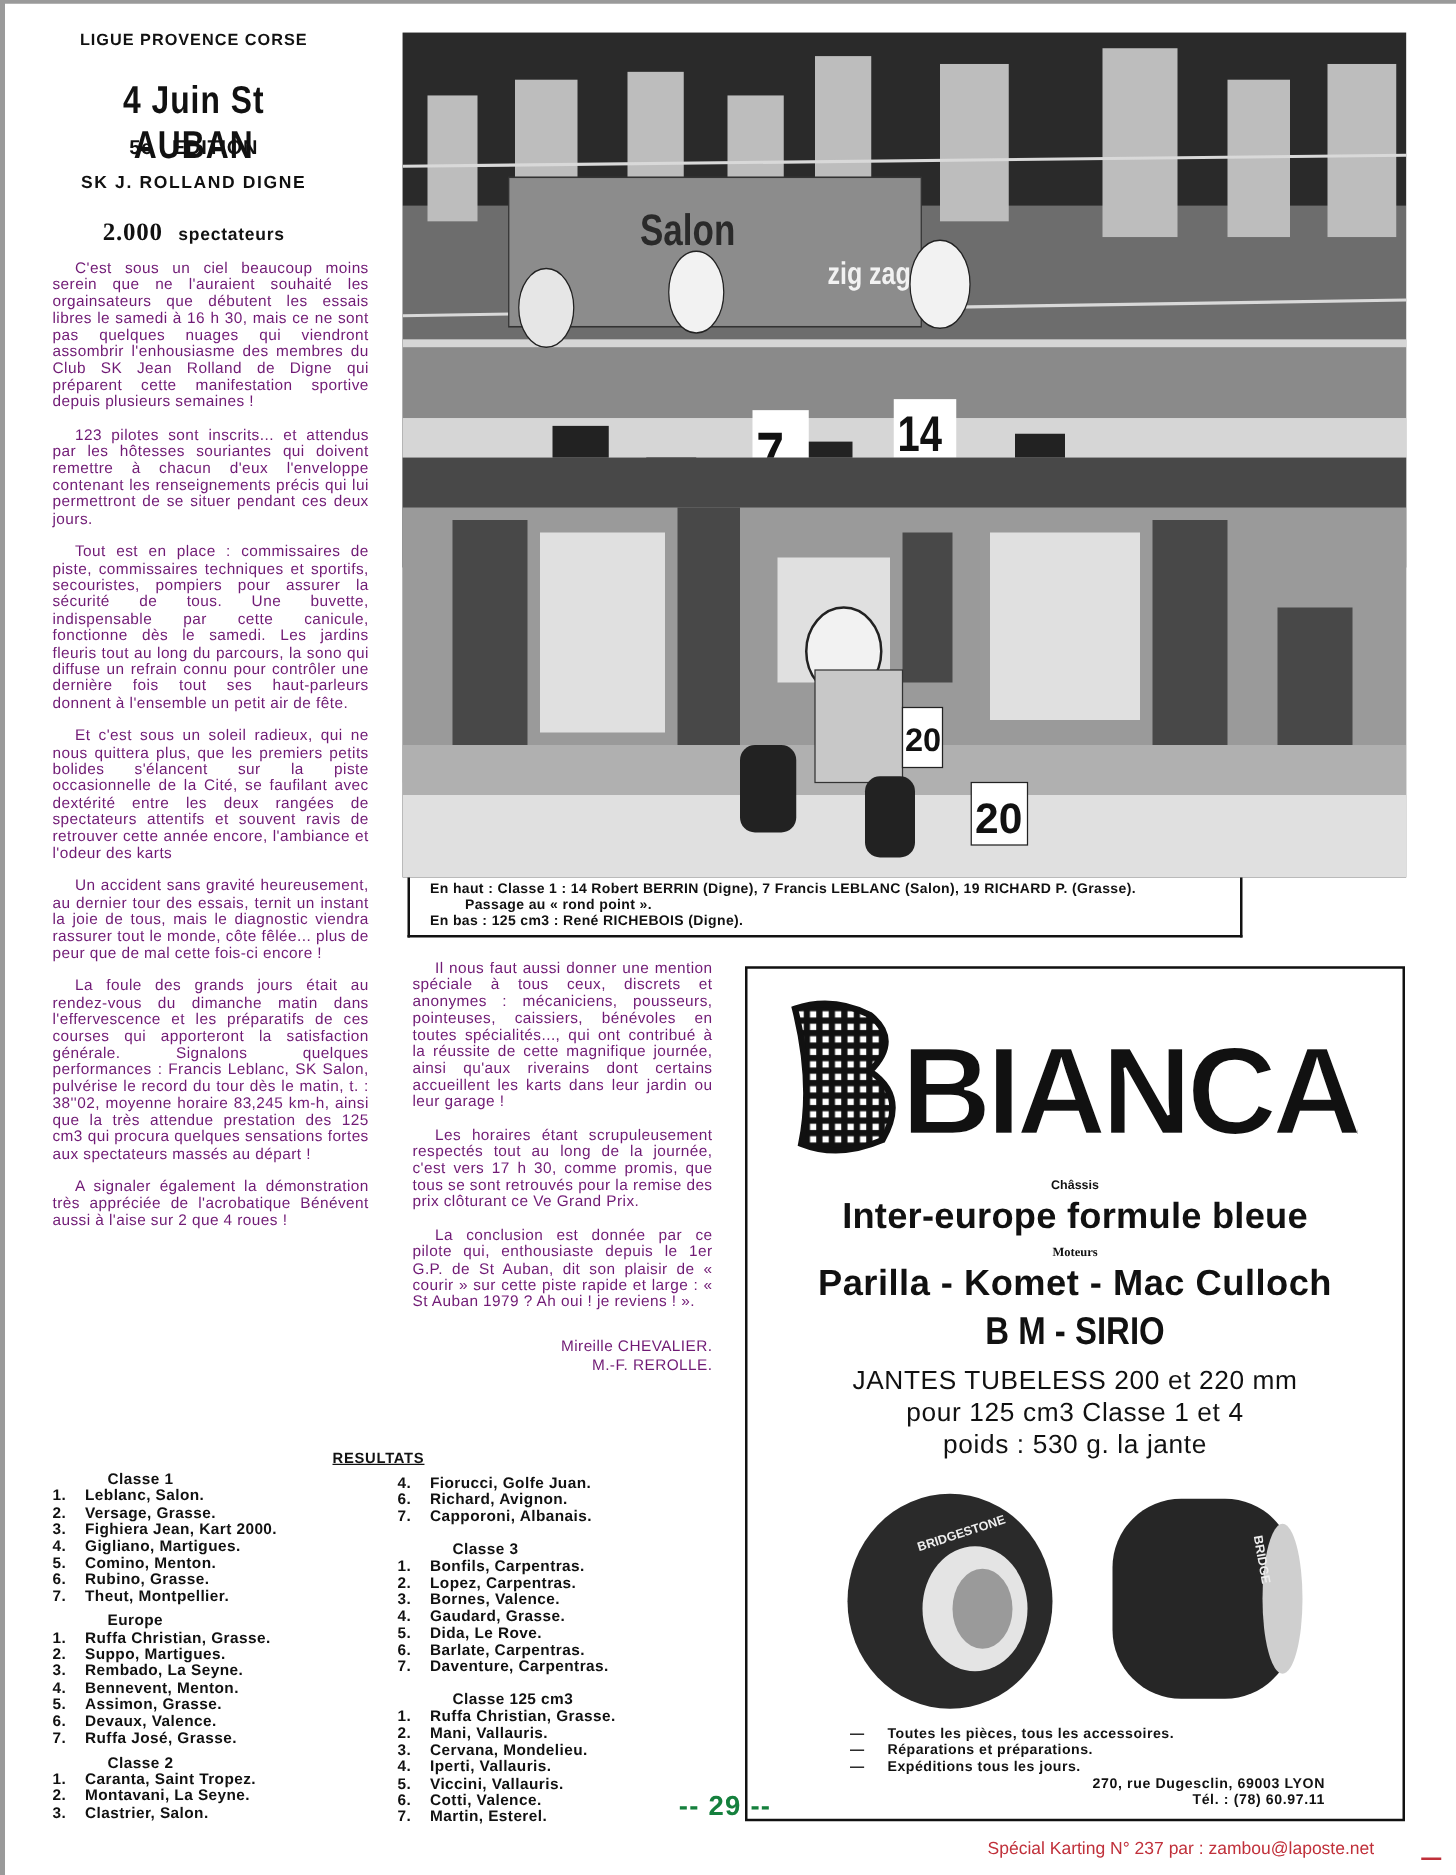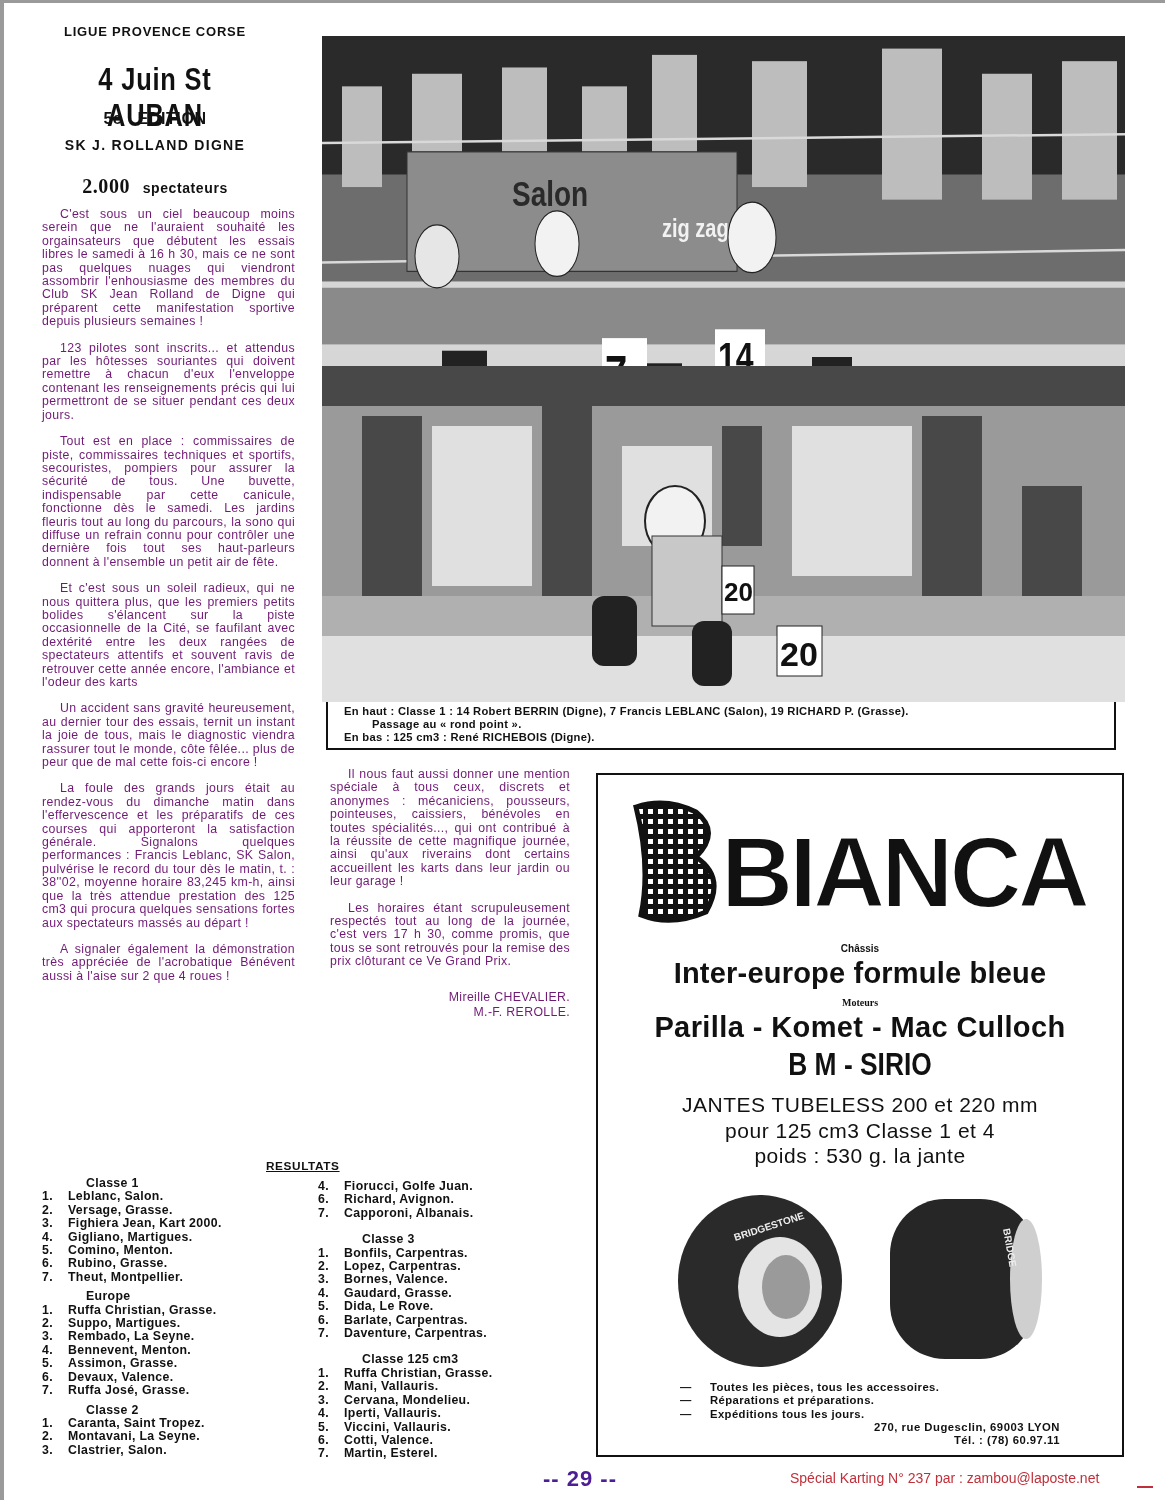--- a/index.html
+++ b/index.html
@@ -24,26 +24,26 @@
   
   .col { font-size:12.3px; line-height:13.4px; text-align:justify; font-weight:normal; color:#701a75; letter-spacing:0.35px; }
   .col p { margin:0 0 13px 0; text-indent:18px; }
   .col1 { left:42px; top:208px; width:253px; }
   .col2 { left:330px; top:768px; width:240px; }
   .sig { text-align:right; margin:0; }
   .sig div { margin-top:2px; }
 
   
   .photo { background:#777; overflow:hidden; }
-  .photo-top { left:322px; top:36px; width:803px; height:428px; }
+  .photo-top { left:322px; top:26px; width:803px; height:428px; }
   .photo-bottom { left:322px; top:366px; width:803px; height:336px; }
   .photo svg { display:block; width:100%; height:100%; }
 
   
-  .caption { left:326px; top:702px; width:790px; height:48px; border:2px solid #111; border-top:none; box-sizing:border-box;
+  .caption { left:326px; top:702px; width:668px; height:48px; border:2px solid #111; border-top:none; box-sizing:border-box;
     padding:3px 0 0 16px; font-size:11.2px; font-weight:bold; line-height:13px; letter-spacing:0.3px; }
   .caption .indent { padding-left:28px; }
 
   
   .res-title { left:266px; top:1159px; font-size:11.8px; font-weight:bold; letter-spacing:0.6px;text-decoration:underline; }
   .res-group { font-size:12.3px; line-height:13.4px; font-weight:bold; letter-spacing:0.35px; }
   .res-group .gt { padding-left:44px; font-weight:bold; }
   .res-group .row { display:flex; }
   .res-group .num { width:26px; text-align:left; }
   .res-a { left:42px; top:1177px; }
@@ -60,21 +60,21 @@
   .ad-brand3 { top:272px; font-size:31px; font-family:"Liberation Sans Narrow","Liberation Sans",sans-serif; transform:scaleX(0.85); }
   .ad-light { font-weight:normal; font-size:21px; letter-spacing:0.5px; }
   .ad-l1 { top:318px; } .ad-l2 { top:344px; } .ad-l3 { top:369px; }
   .tire { position:absolute; }
   .ad-list { position:absolute; left:82px; top:606px; font-size:11.3px; font-weight:bold; line-height:13.3px; letter-spacing:0.4px; }
   .ad-list .row { display:flex; }
   .ad-list .dash { width:30px; }
   .ad-addr { position:absolute; right:62px; top:646px; font-size:11.3px; font-weight:bold; text-align:right; line-height:13.3px; letter-spacing:0.5px; }
 
   
-  .pagenum { left:543px; top:1466px; font-size:22px; font-weight:bold; color:#4c1d95; letter-spacing:1px; }
+  .pagenum { left:543px; top:1432px; font-size:22px; font-weight:bold; color:#15803d; letter-spacing:1px; }
   .credit { left:790px; top:1470px; font-size:14px; color:#c0303a; }
   .credit-line { left:1137px; top:1486px; width:16px; height:2px; background:#c0303a; }
 </style>
 </head>
 <body>
 
 <div class="page-frame"></div>
 
 <div class="abs hdr h-league">LIGUE PROVENCE CORSE</div>
 <div class="abs hdr h-title">4 Juin St AUBAN</div>
@@ -168,20 +168,21 @@
 
 <div class="abs caption">
   <div>En haut : Classe 1 : 14 Robert BERRIN (Digne), 7 Francis LEBLANC (Salon), 19 RICHARD P. (Grasse).</div>
   <div class="indent">Passage au « rond point ».</div>
   <div>En bas : 125 cm3 : René RICHEBOIS (Digne).</div>
 </div>
 
 <div class="abs col col2">
   <p>Il nous faut aussi donner une mention spéciale à tous ceux, discrets et anonymes : mécaniciens, pousseurs, pointeuses, caissiers, bénévoles en toutes spécialités..., qui ont contribué à la réussite de cette magnifique journée, ainsi qu'aux riverains dont certains accueillent les karts dans leur jardin ou leur garage !</p>
   <p>Les horaires étant scrupuleusement respectés tout au long de la journée, c'est vers 17 h 30, comme promis, que tous se sont retrouvés pour la remise des prix clôturant ce Ve Grand Prix.</p>
+  <p>La conclusion est donnée par ce pilote qui, enthousiaste depuis le 1er G.P. de St Auban, dit son plaisir de « courir » sur cette piste rapide et large : « St Auban 1979 ? Ah oui ! je reviens ! ».</p>
   <div class="sig" style="margin-top:22px;">
     <div>Mireille CHEVALIER.</div>
     <div>M.-F. REROLLE.</div>
   </div>
 </div>
 
 <div class="abs res-title">RESULTATS</div>
 
 <div class="abs res-group res-a">
   <div class="gt">Classe  1</div>

